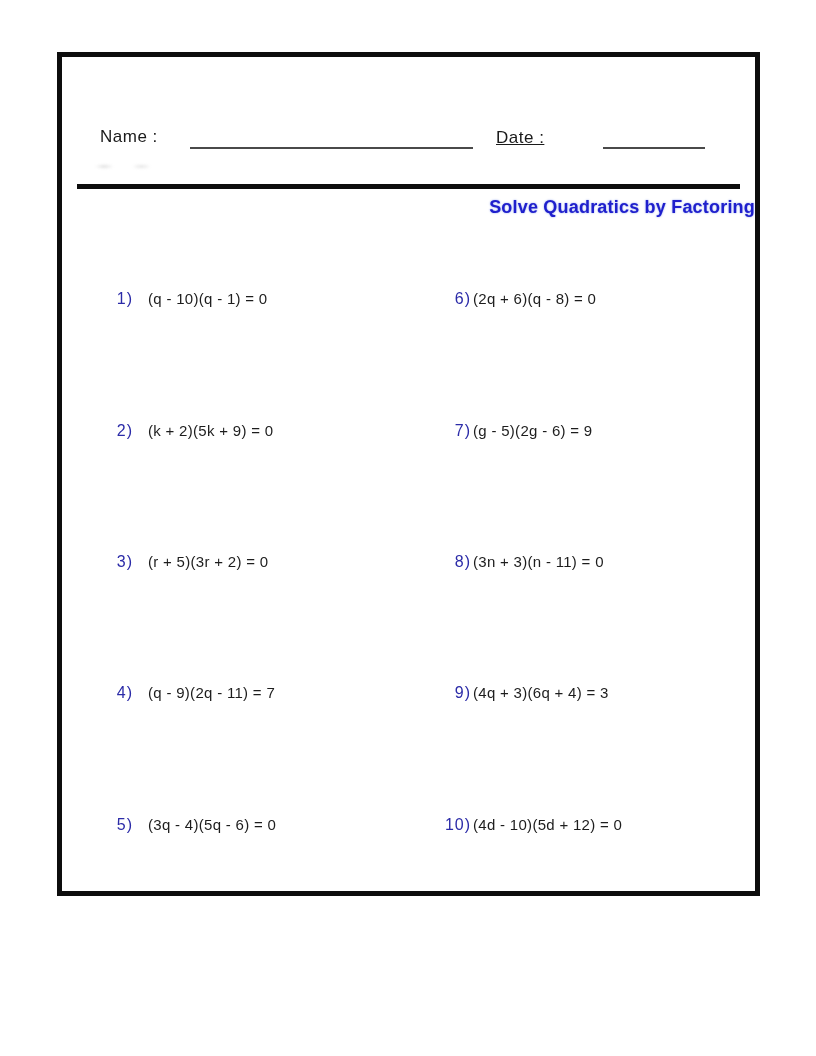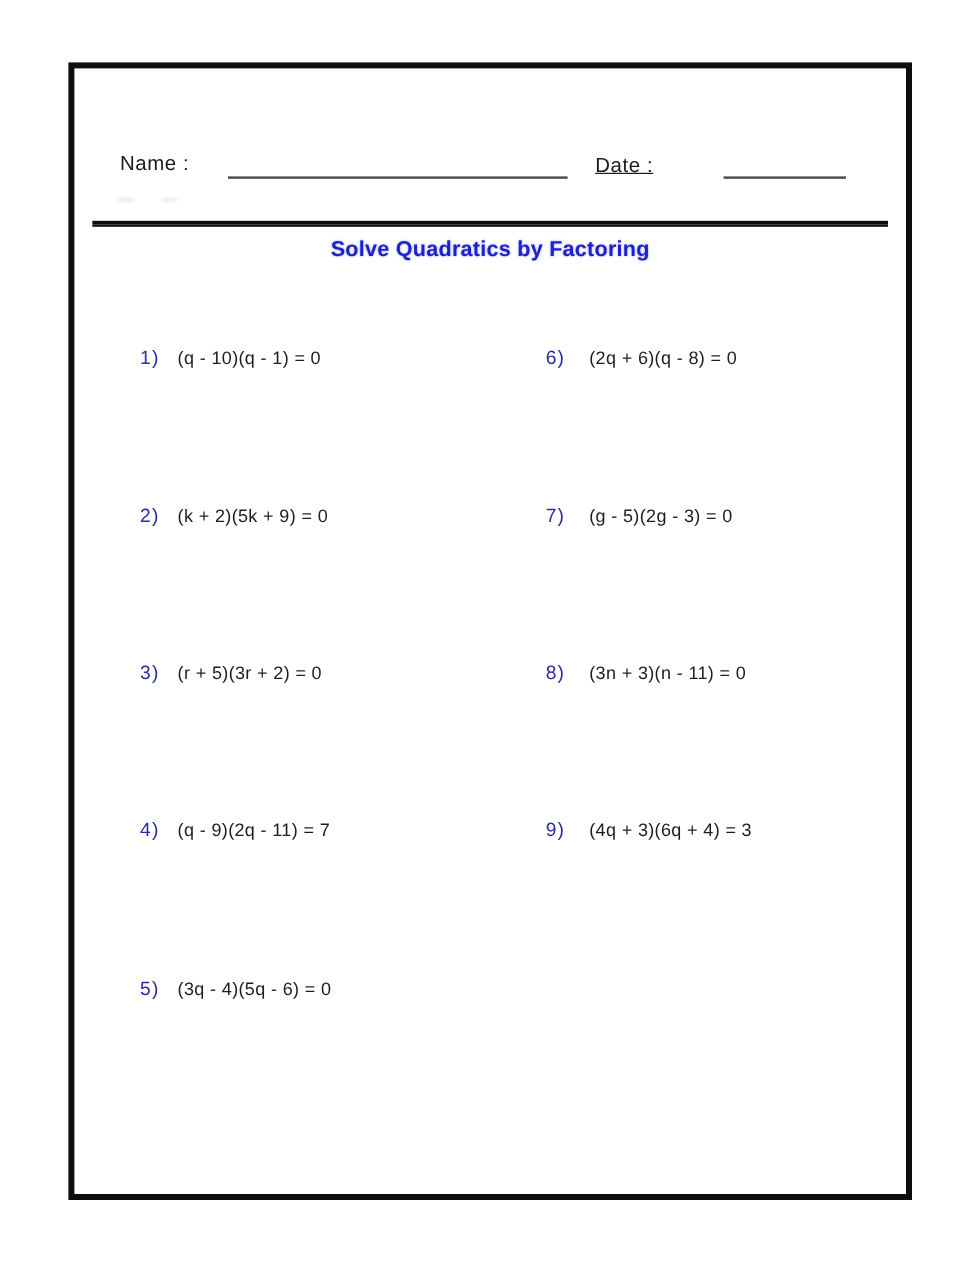--- a/index.html
+++ b/index.html
@@ -10,21 +10,21 @@
     height: 1056px;
     font-family: "Liberation Sans", sans-serif;
     position: relative;
     overflow: hidden;
   }
   .sheet {
     position: absolute;
     left: 57px;
     top: 52px;
     width: 703px;
-    height: 948px;
+    height: 844px;
     box-sizing: border-box;
     border: 5px solid var(--border-black, #0d0d0d);
     background: #ffffff;
   }
   .sheet * { box-sizing: border-box; }
 
   .name-label, .date-label {
     position: absolute;
     font-size: 17px;
     color: #1a1a1a;
@@ -62,21 +62,21 @@
     background: #ffffff;
     border-top: 3px solid var(--border-black, #0d0d0d);
     border-bottom: 2px solid var(--border-black, #0d0d0d);
   }
 
   .title {
     position: absolute;
     left: 0;
     top: 140px;
     width: 100%;
-    text-align: center;
+    text-align: right;
     font-size: 18px;
     font-weight: bold;
     color: var(--title-blue, #1f1fcc);
     text-shadow: 0 0 2px rgba(130, 150, 235, 0.9);
     letter-spacing: 0.2px;
   }
 
   .instruction {
     position: absolute;
     left: 66px;
@@ -102,21 +102,21 @@
   .problem .peq {
     font-size: 15px;
     color: var(--text-dark, #1d1d1d);
     letter-spacing: 0.3px;
   }
   .col1 { left: 43px; }
   .col1 .pnum { width: 28px; }
   .col1 .peq { margin-left: 15px; }
   .col2 { left: 373px; }
   .col2 .pnum { width: 36px; }
-  .col2 .peq { margin-left: 20px; }
+  .col2 .peq { margin-left: 2px; }
   .row1 { top: 233px; }
   .row2 { top: 365px; }
   .row3 { top: 496px; }
   .row4 { top: 627px; }
   .row5 { top: 759px; }
 </style>
 </head>
 <body>
 
 <div class="sheet">
@@ -154,24 +154,28 @@
     <span class="pnum">5)</span>
     <span class="peq">(3q - 4)(5q - 6) = 0</span>
   </div>
 
   <div class="problem col2 row1">
     <span class="pnum">6)</span>
     <span class="peq">(2q + 6)(q - 8) = 0</span>
   </div>
   <div class="problem col2 row2">
     <span class="pnum">7)</span>
-    <span class="peq">(g - 5)(2g - 3) = 0</span>
+    <span class="peq">(g - 5)(2g - 6) = 9</span>
   </div>
   <div class="problem col2 row3">
     <span class="pnum">8)</span>
     <span class="peq">(3n + 3)(n - 11) = 0</span>
   </div>
   <div class="problem col2 row4">
     <span class="pnum">9)</span>
     <span class="peq">(4q + 3)(6q + 4) = 3</span>
   </div>
+  <div class="problem col2 row5">
+    <span class="pnum">10)</span>
+    <span class="peq">(4d - 10)(5d + 12) = 0</span>
+  </div>
 
 </div>
 
 </body></html>

